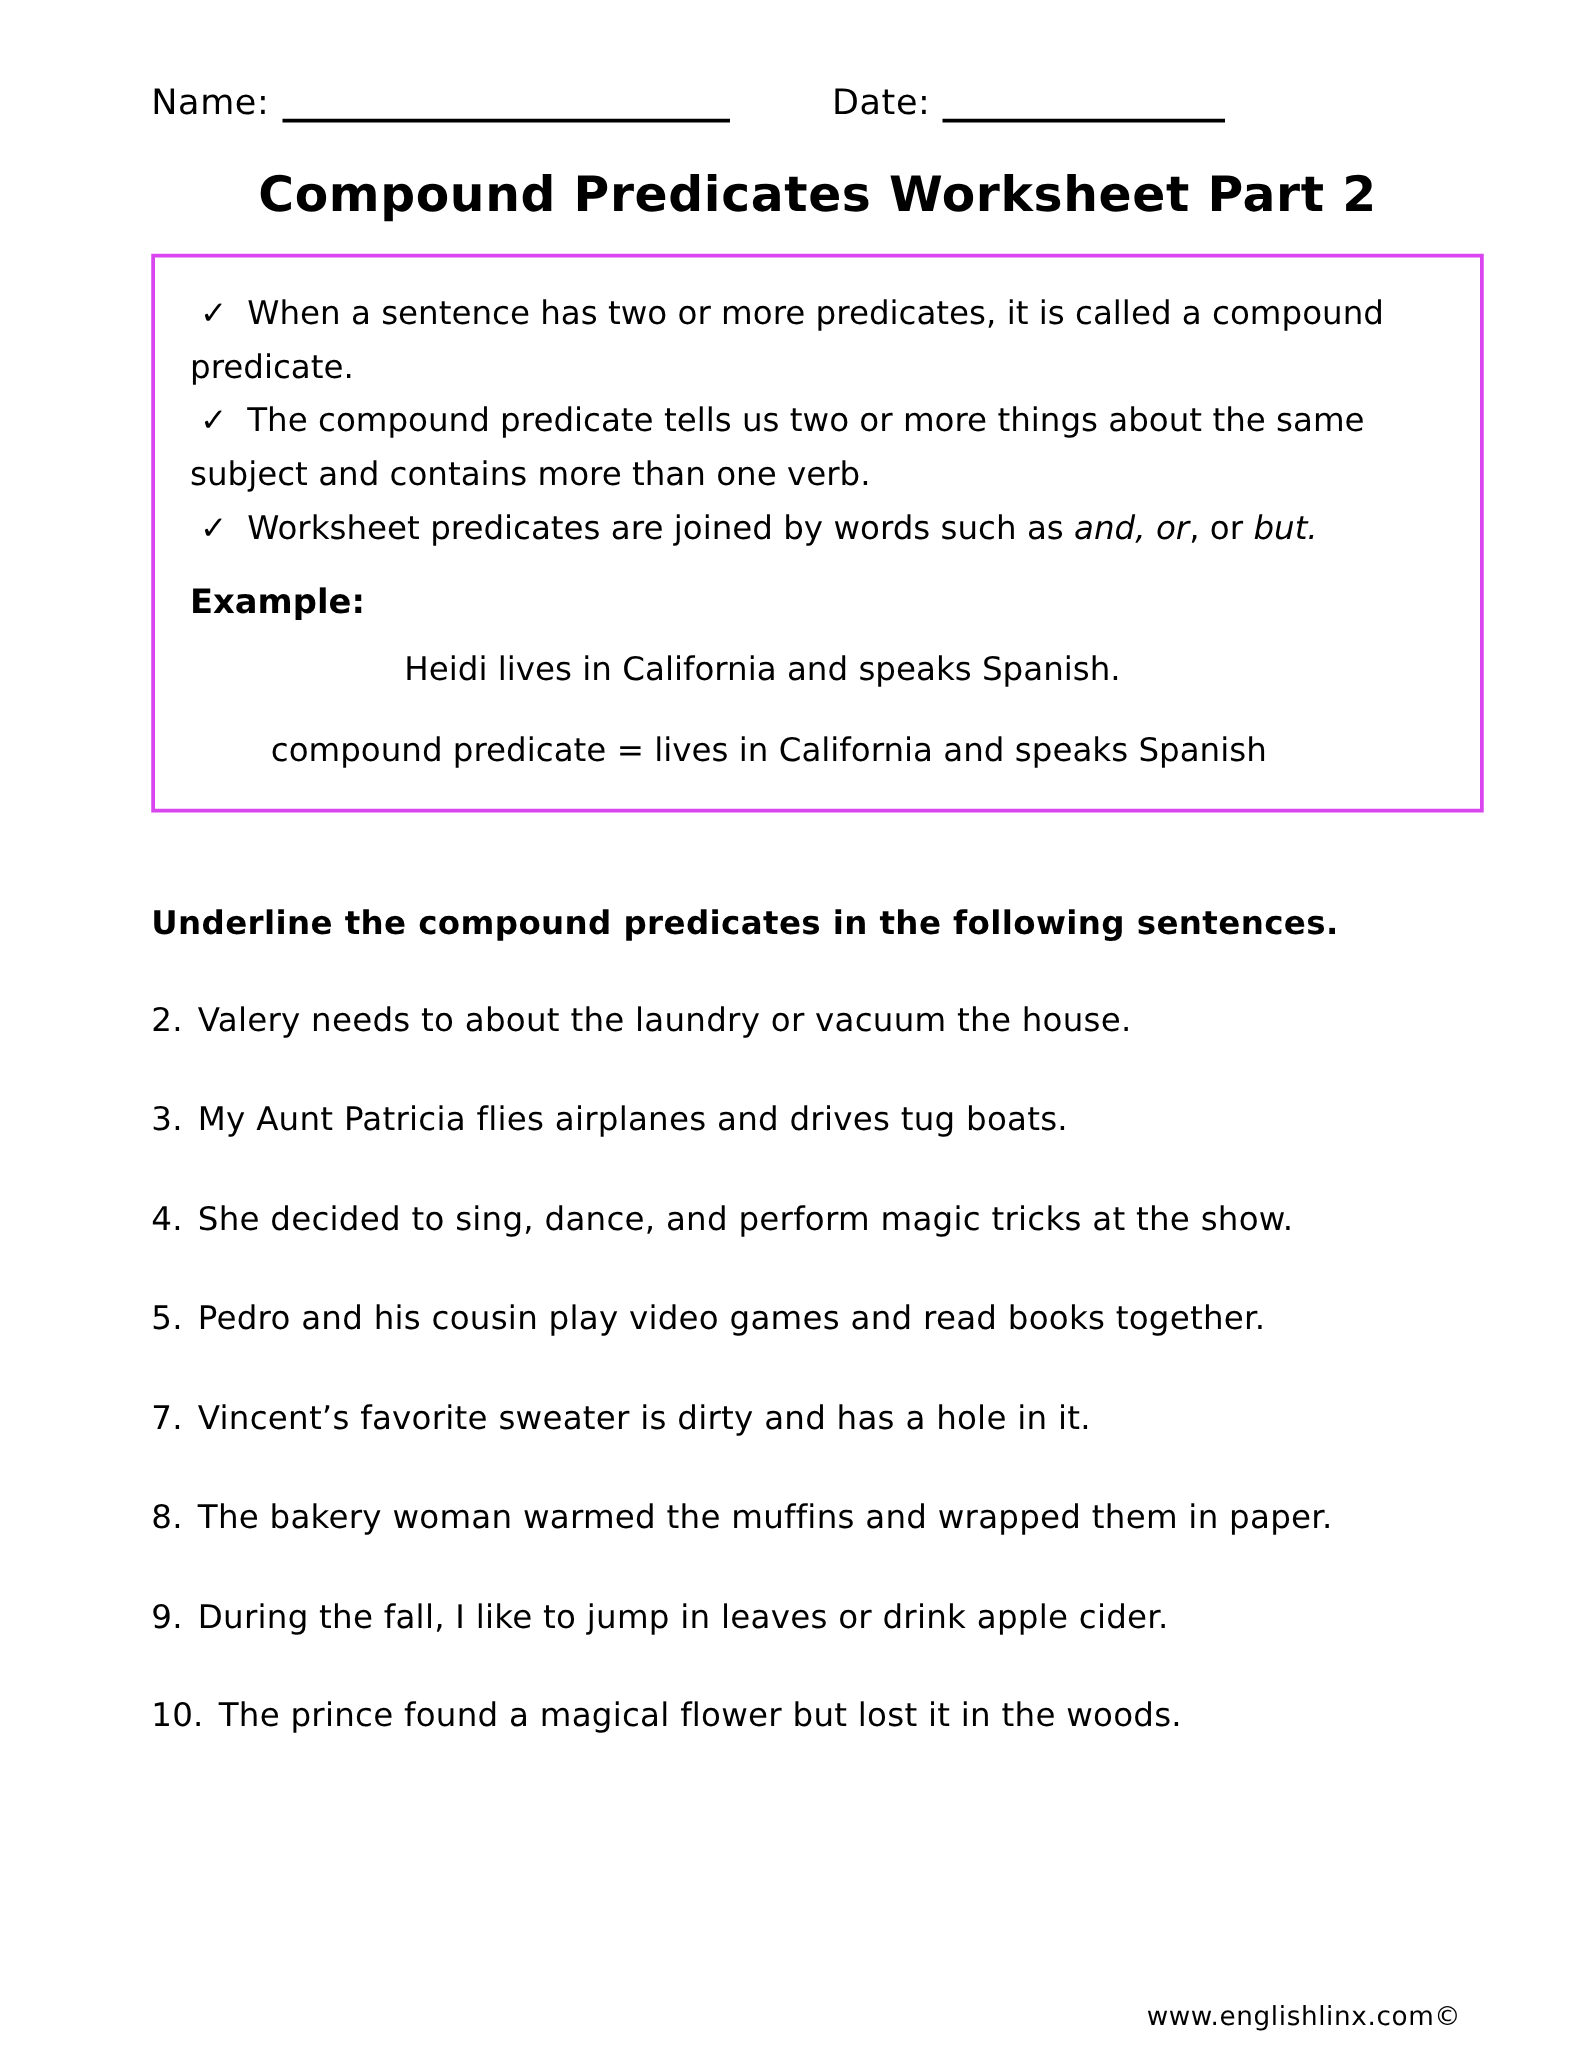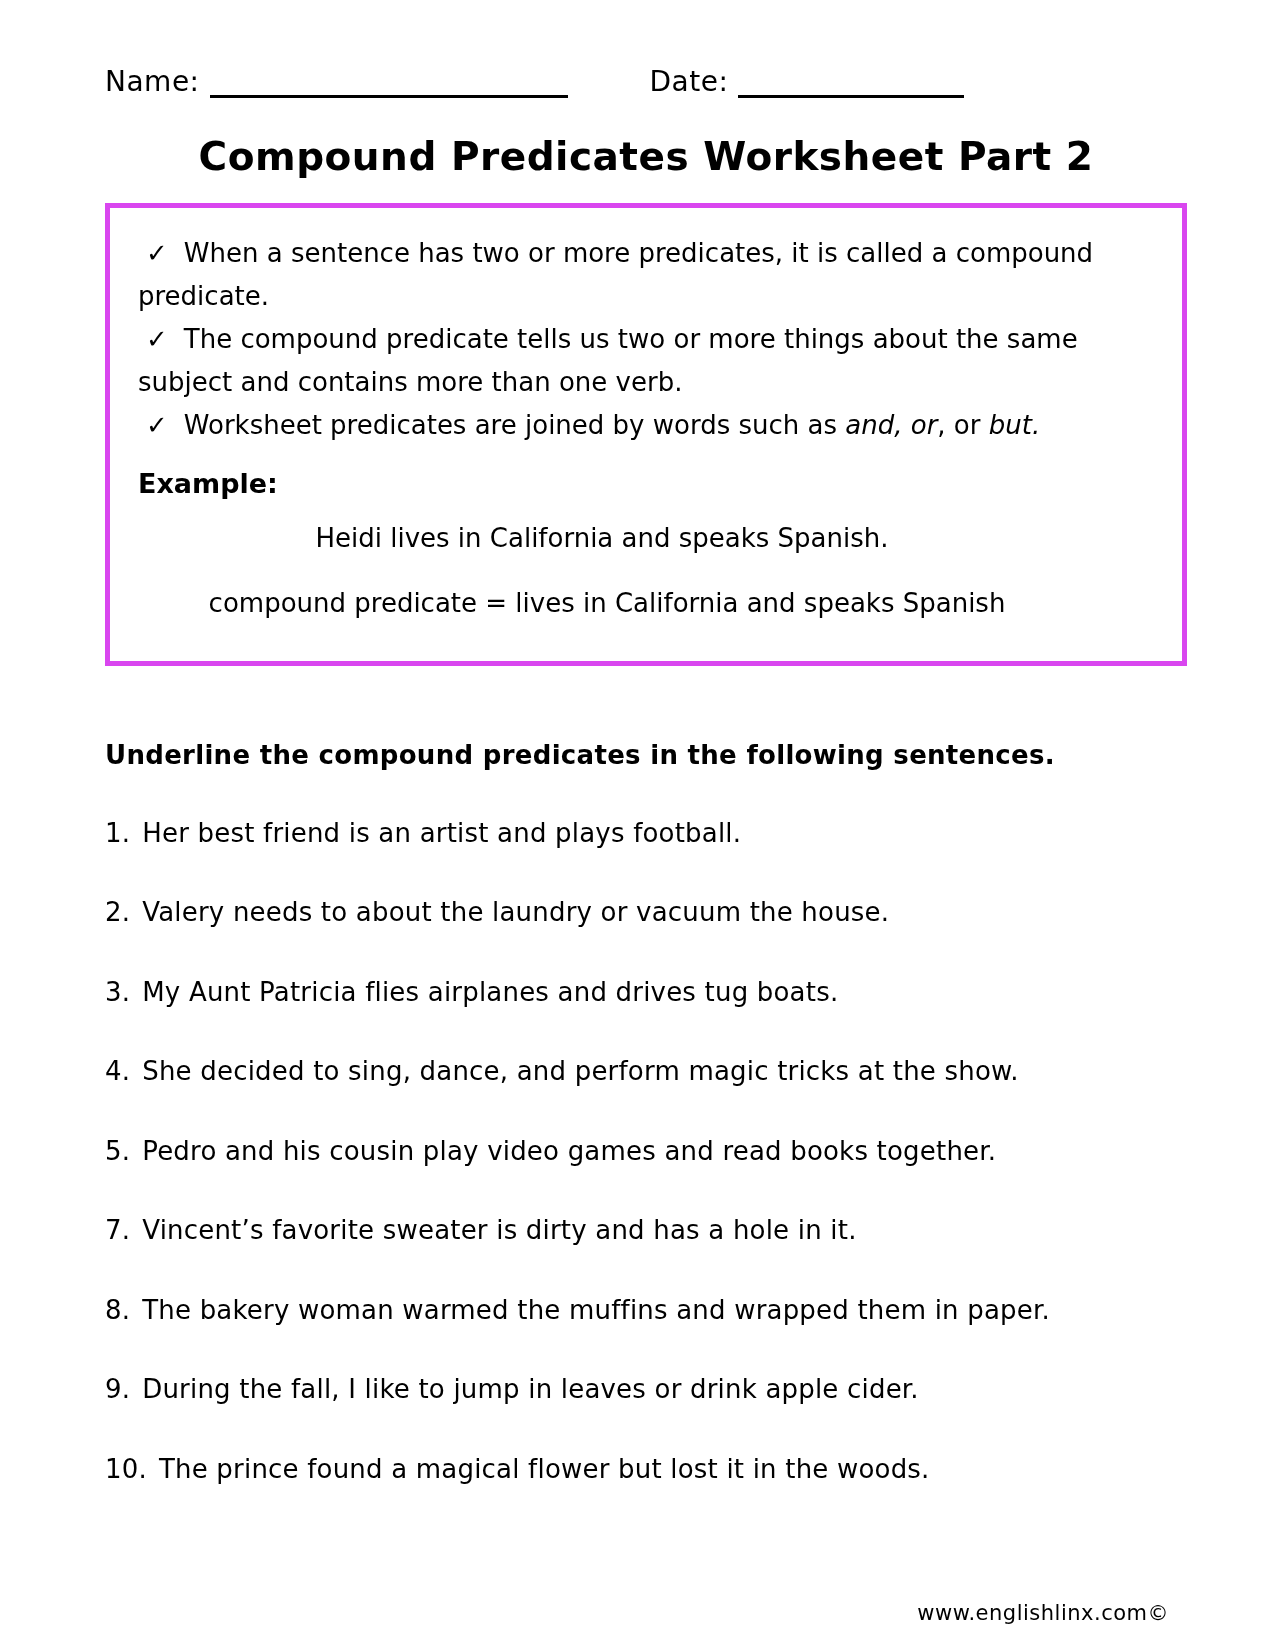--- a/index.html
+++ b/index.html
@@ -8,20 +8,21 @@
   .sheet {
     position: relative;
     width: 1275px;
     height: 1650px;
     background: #ffffff;
     margin: 0 auto;
     overflow: hidden;
   }
   .page {
     padding: 64px 88px 0 105px;
+    margin-left: 16px;
   }
 
   
   .header-row {
     display: flex;
     align-items: flex-end;
     font-size: 28px;
     letter-spacing: 0.5px;
   }
   .blank-line {
@@ -39,22 +40,22 @@
     margin-top: 36px;
     text-align: center;
     font-size: 39px;
     font-weight: 700;
     letter-spacing: 0.5px;
   }
 
   
   .info-box {
     margin-top: 24px;
-    border: 5px solid #d946ef;
-    padding: 24px 26px 36px 28px;
+    border: 3px solid #d946ef;
+    padding: 24px 26px 24px 28px;
     font-size: 26px;
     line-height: 1.65;
   }
   .bullet {
     text-indent: 8px;
   }
   .bullet .check {
     display: inline-block;
     margin-right: 16px;
     text-indent: 0;
@@ -127,21 +128,20 @@
         <span class="check">✓</span><span><span>Worksheet predicates are joined by words such as </span><span class="it">and, or</span><span>, or </span><span class="it">but.</span></span>
       </p>
 
       <p class="example-label">Example:</p>
       <p class="example-sentence">Heidi lives in California and speaks Spanish.</p>
       <p class="example-answer">compound predicate = lives in California and speaks Spanish</p>
     </div>
 
     <p class="instructions">Underline the compound predicates in the following sentences.</p>
 
-    <p class="sentence"><span class="num">1.</span><span class="txt">Her best friend is an artist and plays football.</span></p>
     <p class="sentence"><span class="num">2.</span><span class="txt">Valery needs to about the laundry or vacuum the house.</span></p>
     <p class="sentence"><span class="num">3.</span><span class="txt">My Aunt Patricia flies airplanes and drives tug boats.</span></p>
     <p class="sentence"><span class="num">4.</span><span class="txt">She decided to sing, dance, and perform magic tricks at the show.</span></p>
     <p class="sentence"><span class="num">5.</span><span class="txt">Pedro and his cousin play video games and read books together.</span></p>
     <p class="sentence"><span class="num">7.</span><span class="txt">Vincent’s favorite sweater is dirty and has a hole in it.</span></p>
     <p class="sentence"><span class="num">8.</span><span class="txt">The bakery woman warmed the muffins and wrapped them in paper.</span></p>
     <p class="sentence"><span class="num">9.</span><span class="txt">During the fall, I like to jump in leaves or drink apple cider.</span></p>
     <p class="sentence"><span class="num">10.</span><span class="txt">The prince found a magical flower but lost it in the woods.</span></p>
 
   </div>

